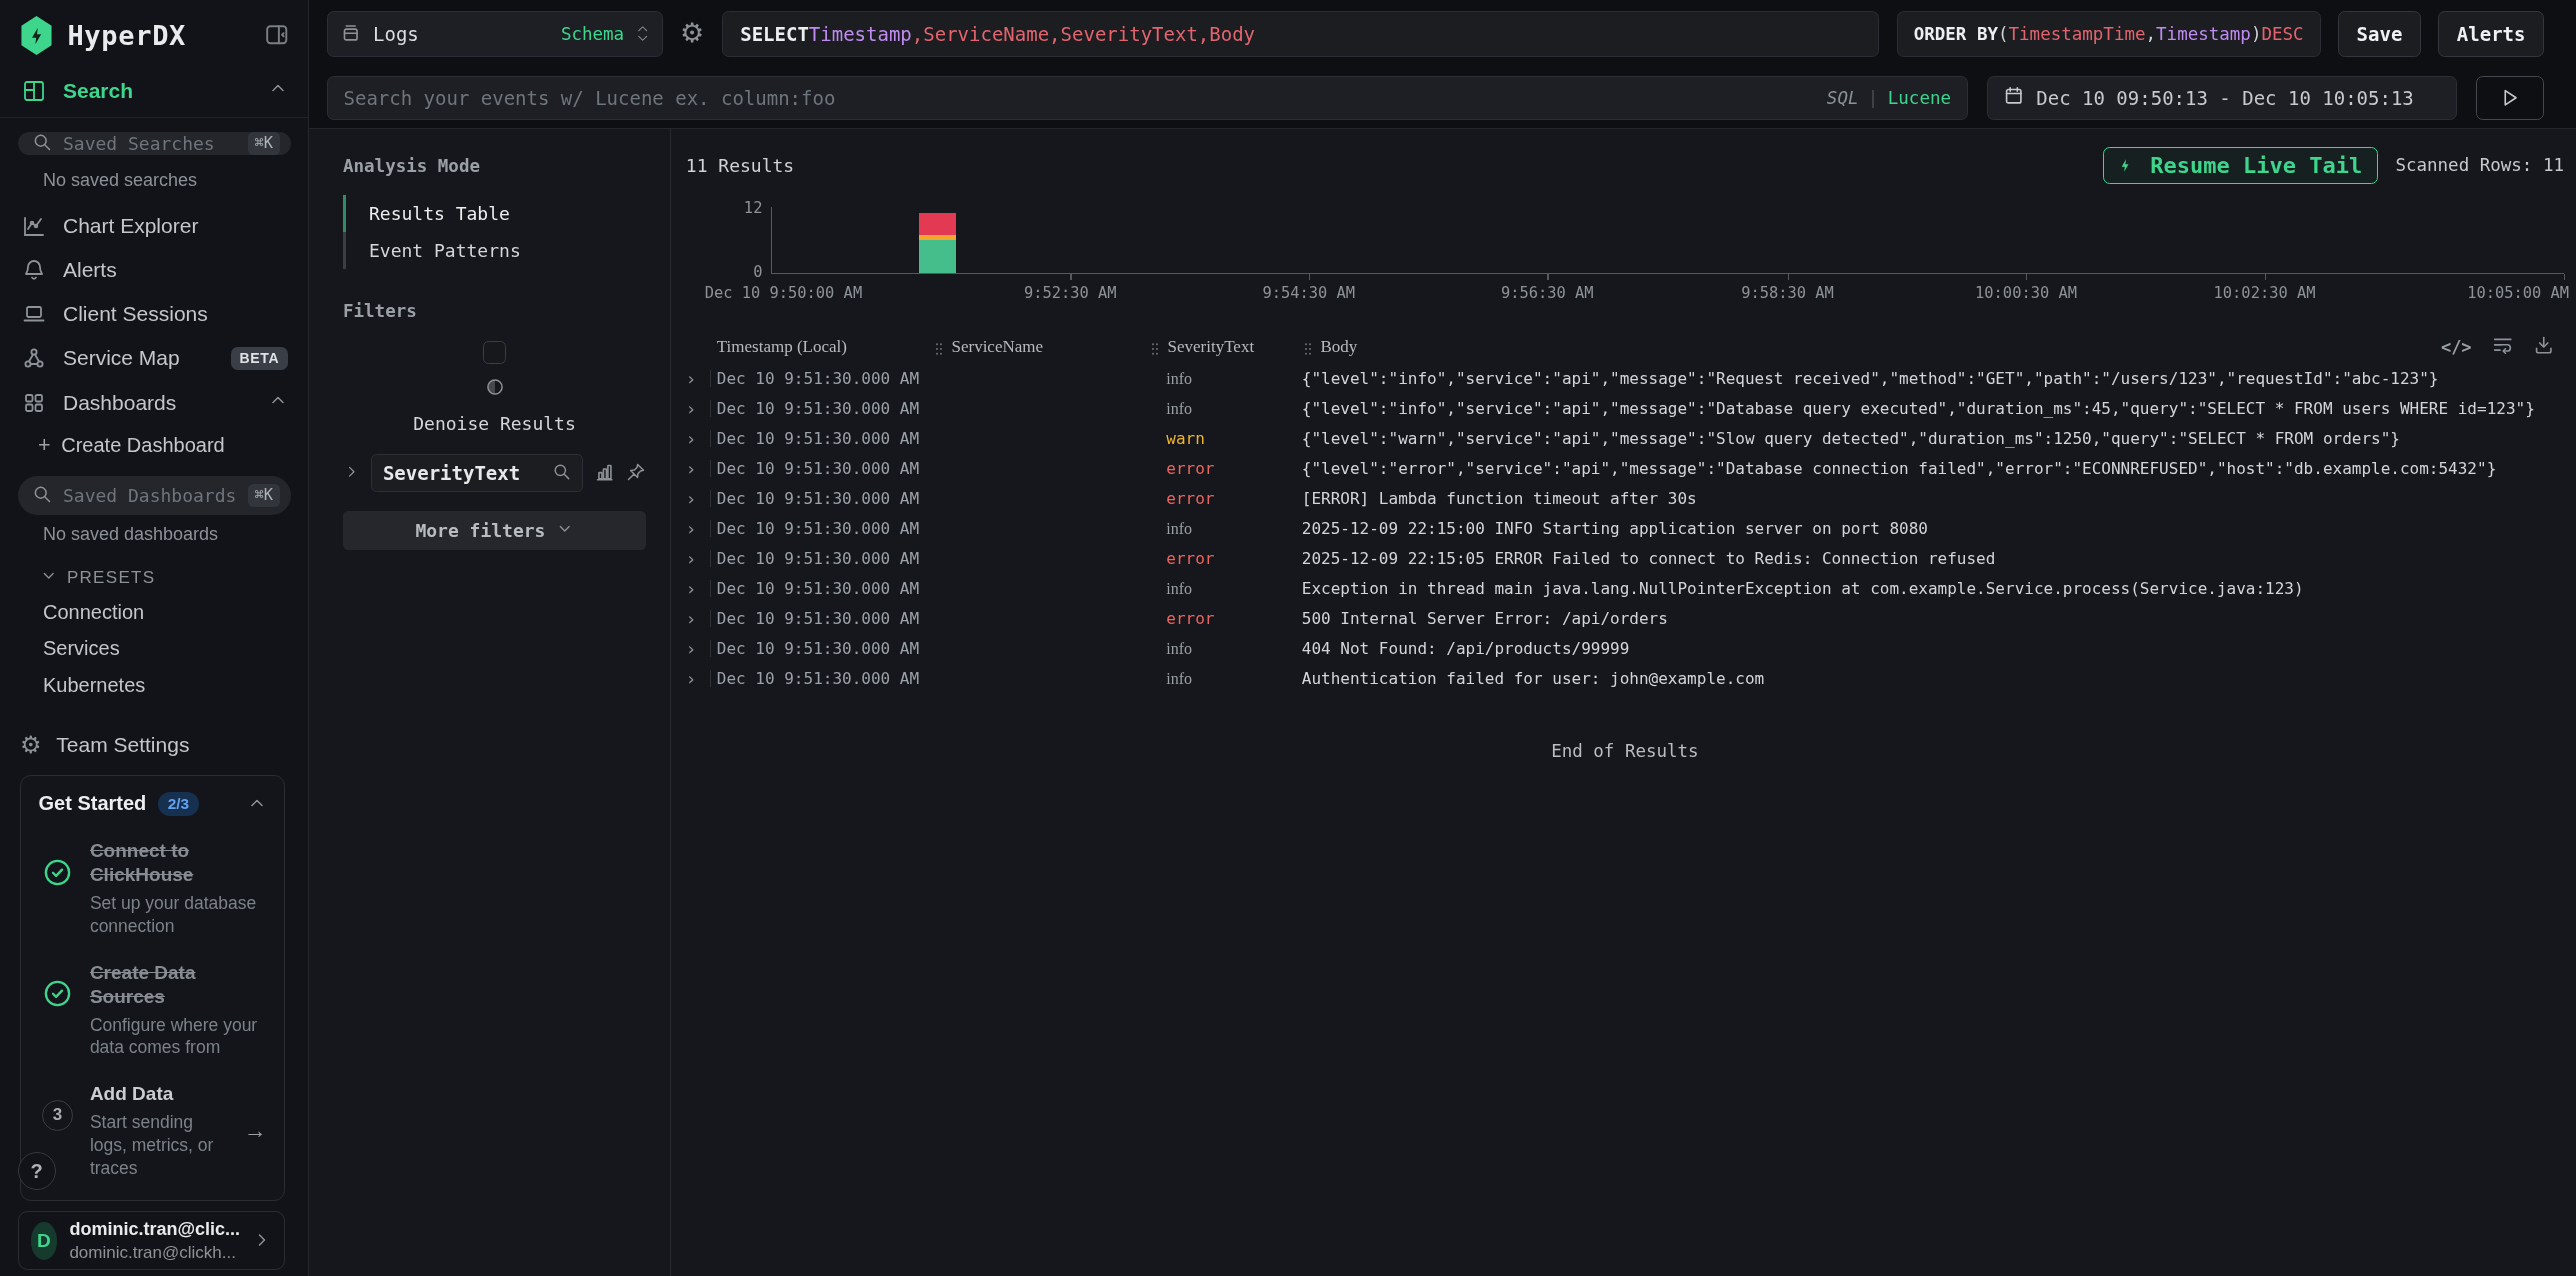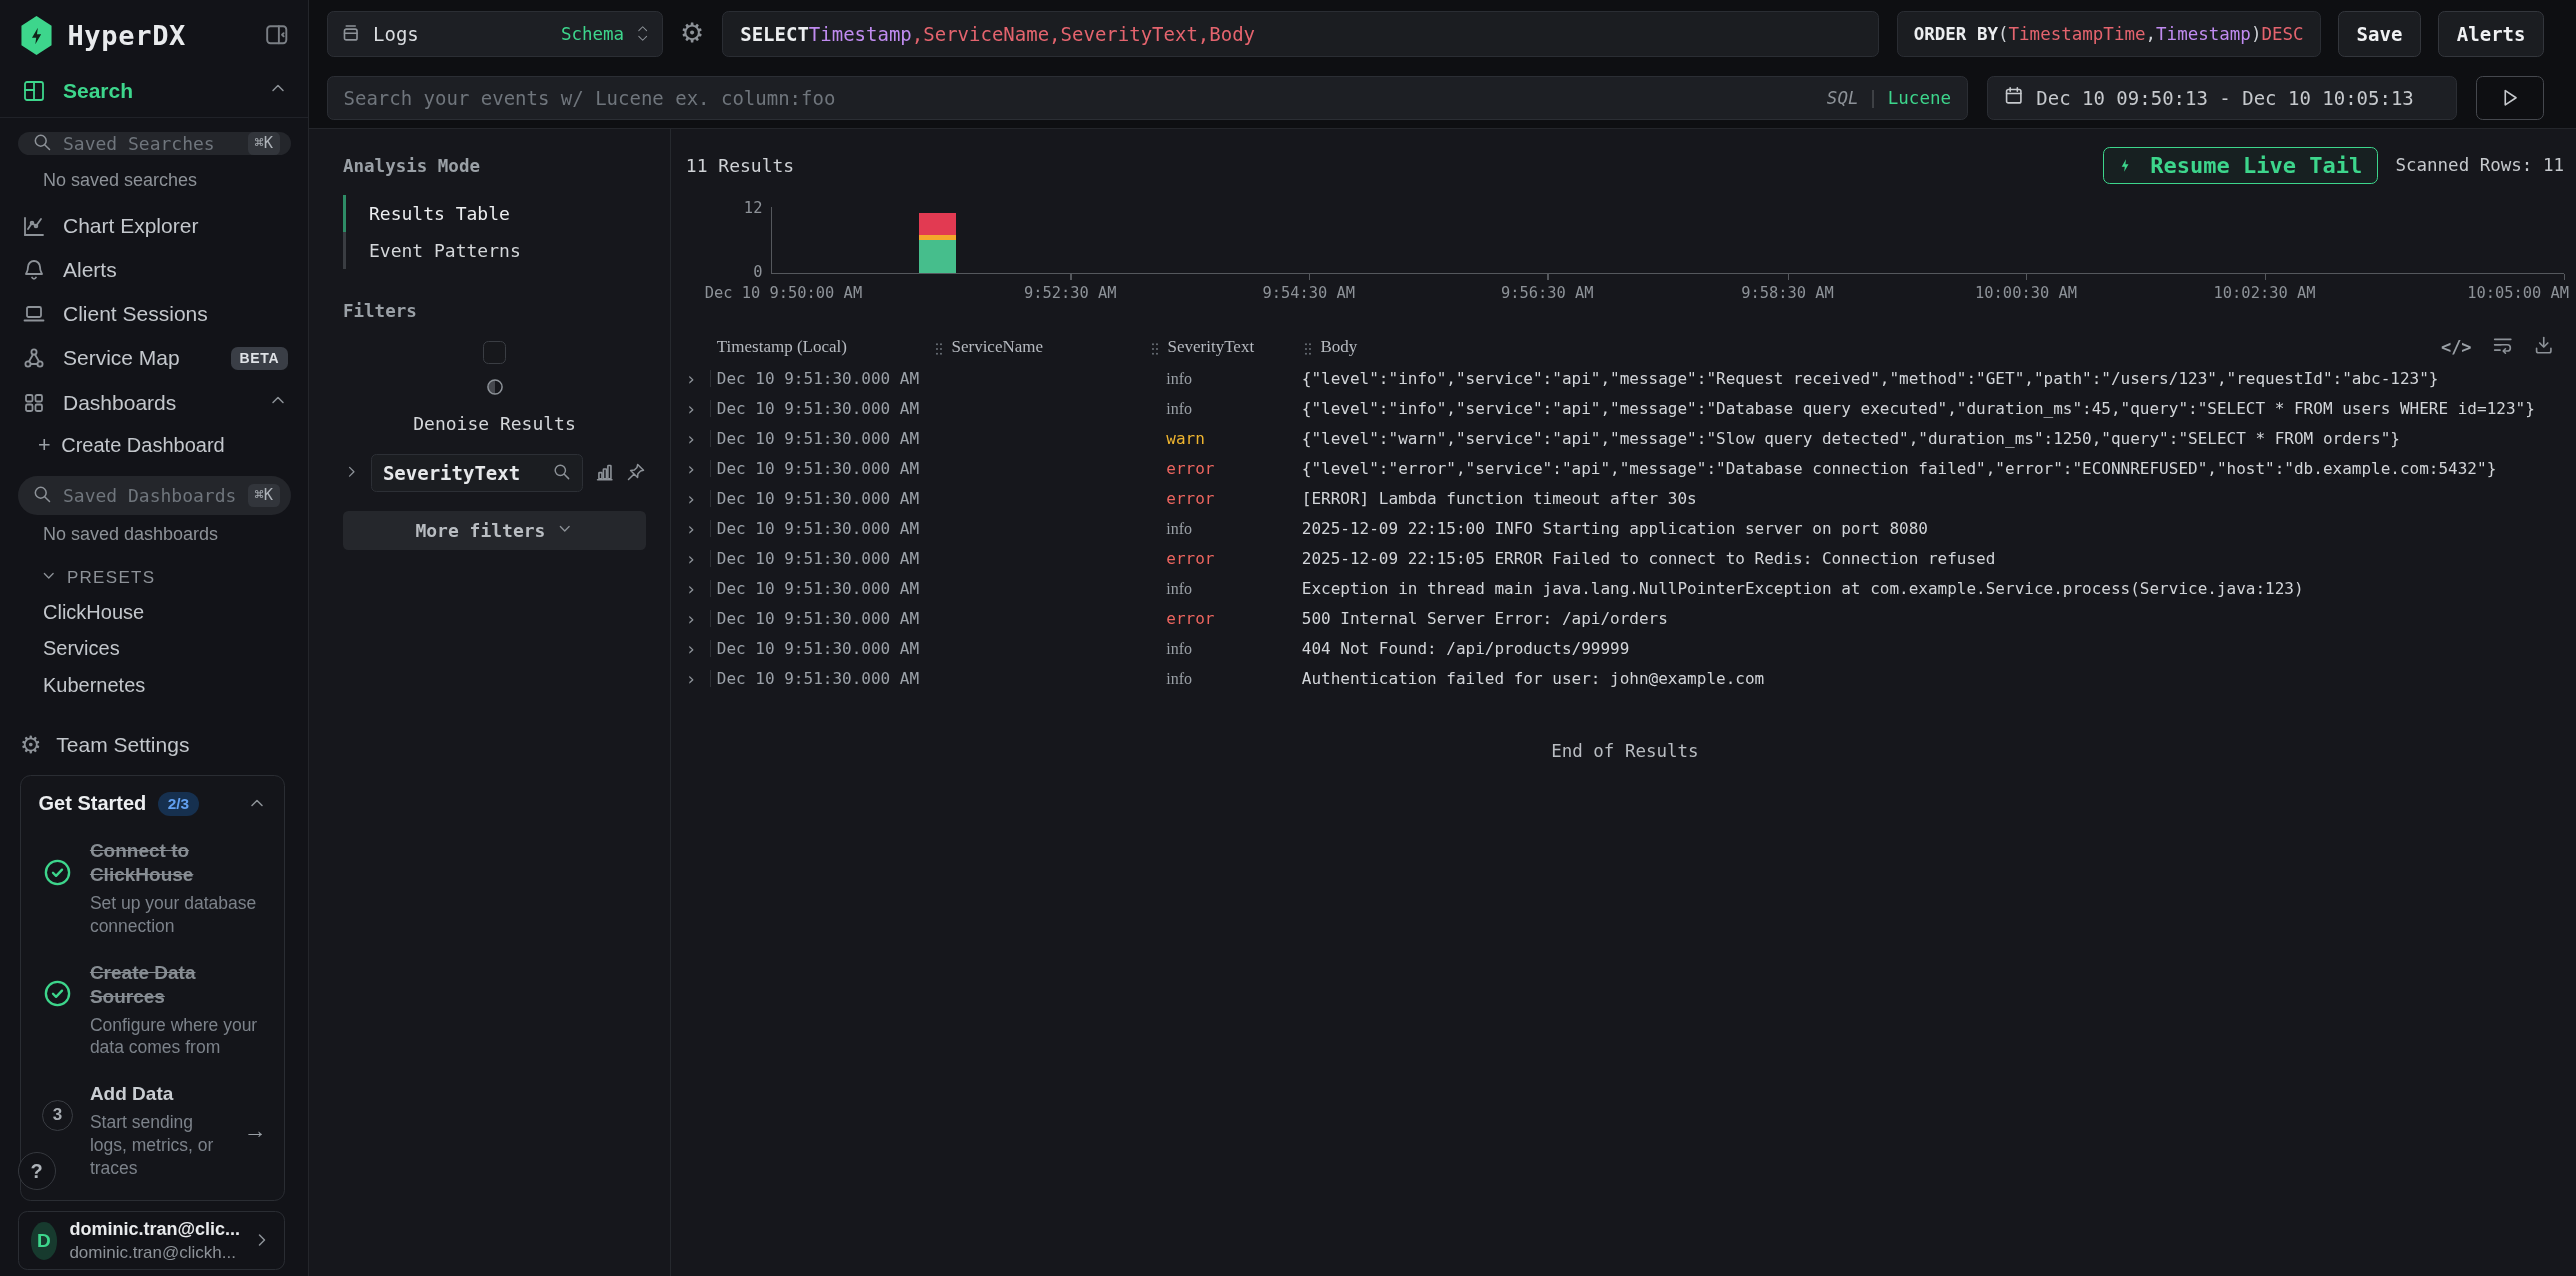--- a/index.html
+++ b/index.html
@@ -261,21 +261,21 @@
         <input placeholder="Saved Dashboards" style="">
         <span class="kbd-chip">⌘K</span>
       </div>
       <div class="empty-text">No saved dashboards</div>
       <div class="presets-row">
         <span><svg class="icon" width="17.5" height="17.5" viewBox="0 0 24 24">
               <path d="M6 9 l6 6 6 -6"></path>
             </svg></span>
         <span>PRESETS</span>
       </div>
-      <div class="preset-item">ClickHouse</div>
+      <div class="preset-item">Connection</div>
       <div class="preset-item">Services</div>
       <div class="preset-item">Kubernetes</div>
     </div>
 
     <div class="team-settings">
       <span class="gear-glyph">⚙</span>
       <span>Team Settings</span>
     </div>
 
     <div class="gs-card">

